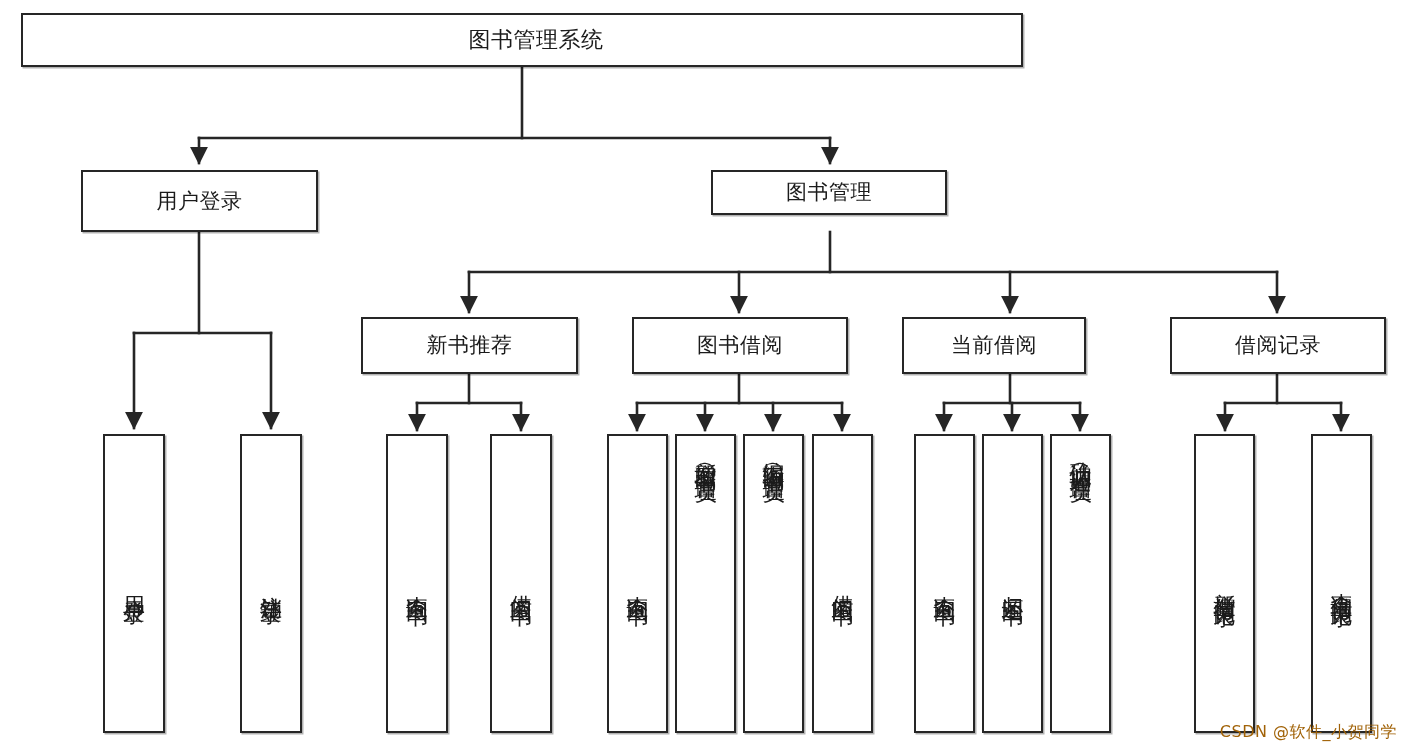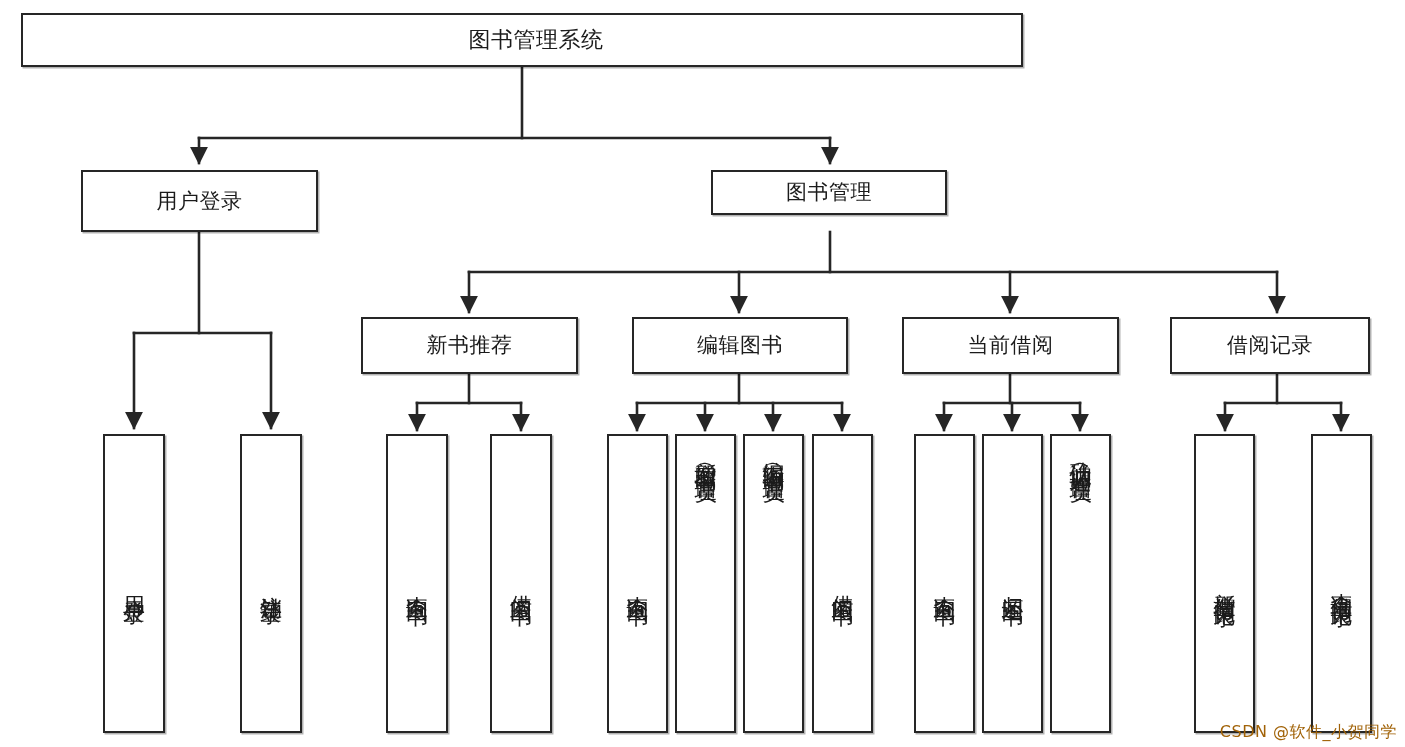--- a/index.html
+++ b/index.html
@@ -139,26 +139,26 @@
     <span class="lbl">用户登录</span>
   </div>
   <div class="node horiz" style="left:711px; top:170px; width:236px; height:45px;">
     <span class="lbl">图书管理</span>
   </div>
 
   <div class="node horiz" style="left:361px; top:317px; width:217px; height:57px;">
     <span class="lbl">新书推荐</span>
   </div>
   <div class="node horiz" style="left:632px; top:317px; width:216px; height:57px;">
-    <span class="lbl">编辑图书</span>
-  </div>
-  <div class="node horiz" style="left:902px; top:317px; width:217px; height:57px;">
+    <span class="lbl">图书借阅</span>
+  </div>
+  <div class="node horiz" style="left:902px; top:317px; width:184px; height:57px;">
     <span class="lbl">当前借阅</span>
   </div>
-  <div class="node horiz" style="left:1170px; top:317px; width:200px; height:57px;">
+  <div class="node horiz" style="left:1170px; top:317px; width:216px; height:57px;">
     <span class="lbl">借阅记录</span>
   </div>
 
   <div class="node vert mid" style="left:103px; top:434px; width:62px; height:299px;">
     <span class="lbl">用户登录</span>
   </div>
   <div class="node vert mid" style="left:240px; top:434px; width:62px; height:299px;">
     <span class="lbl">注销登录</span>
   </div>
 

